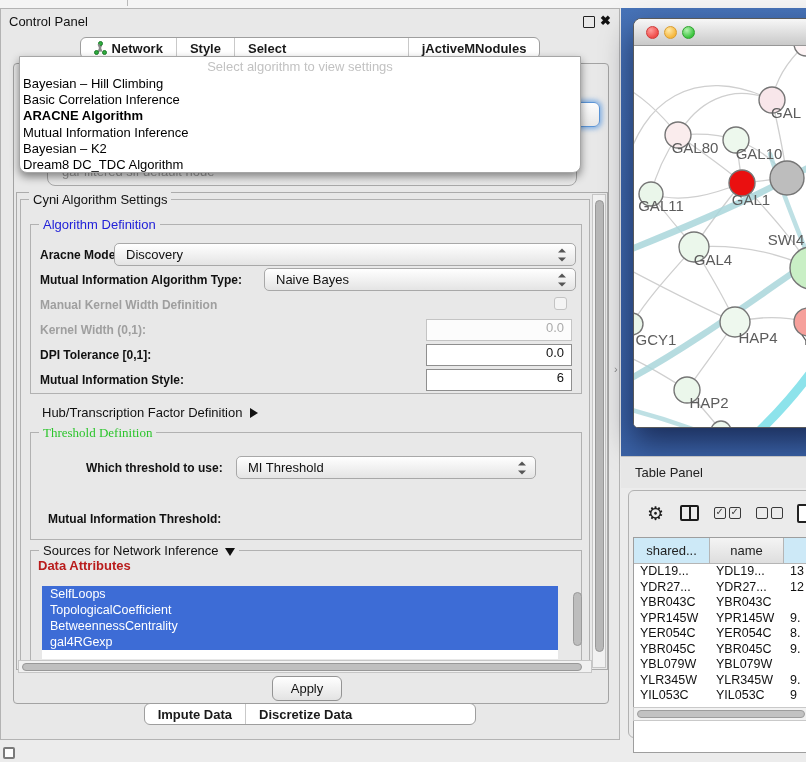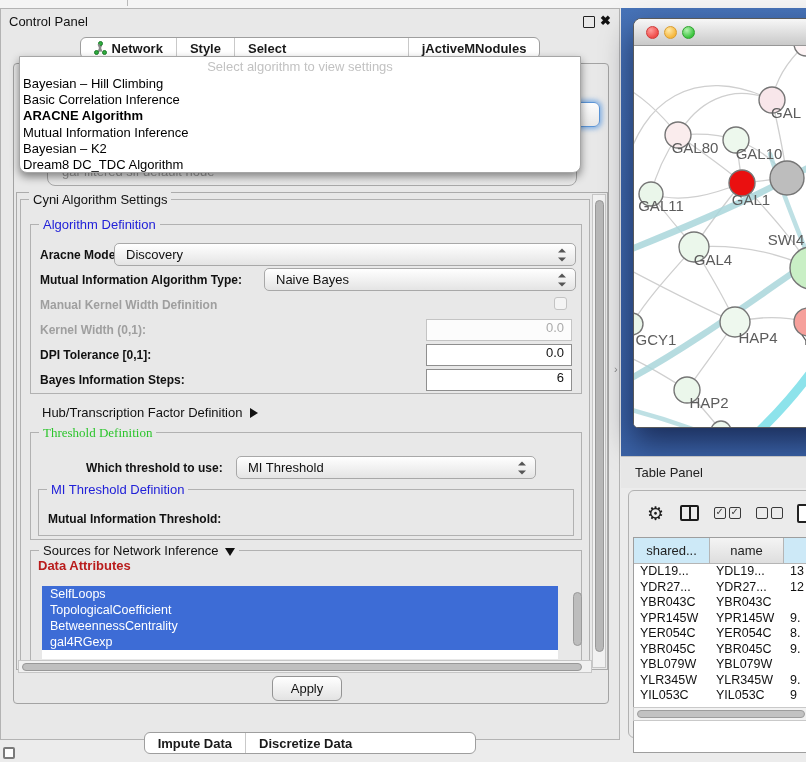--- a/index.html
+++ b/index.html
@@ -86,21 +86,21 @@
 
   
   .dropdown{position:absolute;left:18px;top:47px;width:562px;height:117px;background:#fff;
        border:1px solid #a6a6a6;border-radius:0 0 8px 8px;box-shadow:0 4px 9px rgba(0,0,0,.45);
        box-sizing:border-box;z-index:40;overflow:hidden;}
   .dd-placeholder{height:18px;line-height:18px;text-align:center;color:#c2c2c2;font-size:13px;margin-top:1px;}
   .dd-item{height:16.2px;line-height:16.2px;font-size:13px;color:#000;padding-left:3px;white-space:nowrap;}
   .dd-item.hl{font-weight:bold;}
 
   
-  .bottom-tabs{position:absolute;left:0;top:723px;width:100%;display:flex;justify-content:center;}
+  .bottom-tabs{position:absolute;left:0;top:694px;width:100%;display:flex;justify-content:center;}
 
   
   .splitter-mark{position:absolute;left:614px;top:363px;font-size:11px;color:#8a8a8a;}
 
   
   .blue-area{position:absolute;left:621px;top:8px;width:185px;height:448px;
        background:linear-gradient(180deg,#4773b8 0%,#3e68ad 40%,#3a62a6 100%);}
   .mac-window{position:absolute;left:12px;top:10px;width:200px;height:410px;border:1px solid #5a5a5a;
        border-radius:8px 8px 5px 5px;box-shadow:0 14px 30px rgba(0,0,25,.55);box-sizing:border-box;overflow:hidden;background:#fff;}
   .mac-titlebar{height:26px;background:linear-gradient(#f7f7f7,#c9c9c9);border-bottom:1px solid #979797;position:relative;}
@@ -226,43 +226,40 @@
       <span class="flabel dis" style="left:26px;top:259px;">Kernel Width (0,1):</span>
       <div class="tfield dis" style="left:412px;top:255px;width:146px;">
         <span>0.0</span>
       </div>
 
       <span class="flabel" style="left:26px;top:284px;">DPI Tolerance [0,1]:</span>
       <div class="tfield" style="left:412px;top:280px;width:146px;">
         <span>0.0</span>
       </div>
 
-      <span class="flabel" style="left:26px;top:309px;">Bayes Information Steps:</span>
+      <span class="flabel" style="left:26px;top:309px;">Mutual Information Style:</span>
       <div class="tfield" style="left:412px;top:305px;width:146px;">
         <span>6</span>
       </div>
 
       <div class="hub-row">
         <span>Hub/Transcription Factor Definition</span>
         <span class="tri-right"></span>
       </div>
 
       <div class="grp" style="left:16px;top:368px;width:552px;height:108px;">
         <span class="legend green">Threshold Definition</span>
       </div>
 
       <span class="flabel" style="left:72px;top:397px;">Which threshold to use:</span>
       <div class="combo" style="left:222px;top:392px;width:300px;">
         <span>MI Threshold</span>
         <span class="stepper"></span>
       </div>
 
-      <div class="grp" style="left:24px;top:425px;width:536px;height:47px;">
-        <span class="legend blue">MI Threshold Definition</span>
-      </div>
       <span class="flabel" style="left:34px;top:448px;">Mutual Information Threshold:</span>
 
       <div class="grp" style="left:16px;top:486px;width:552px;height:115px;">
         <span class="legend"><span>Sources for Network Inference</span><span class="tri-down"></span></span>
       </div>
       <span class="attr-label">Data Attributes</span>
       <div class="attr-list" id="attr-list">
           <div class="attr-item">SelfLoops</div>
           <div class="attr-item">TopologicalCoefficient</div>
           <div class="attr-item">BetweennessCentrality</div>

